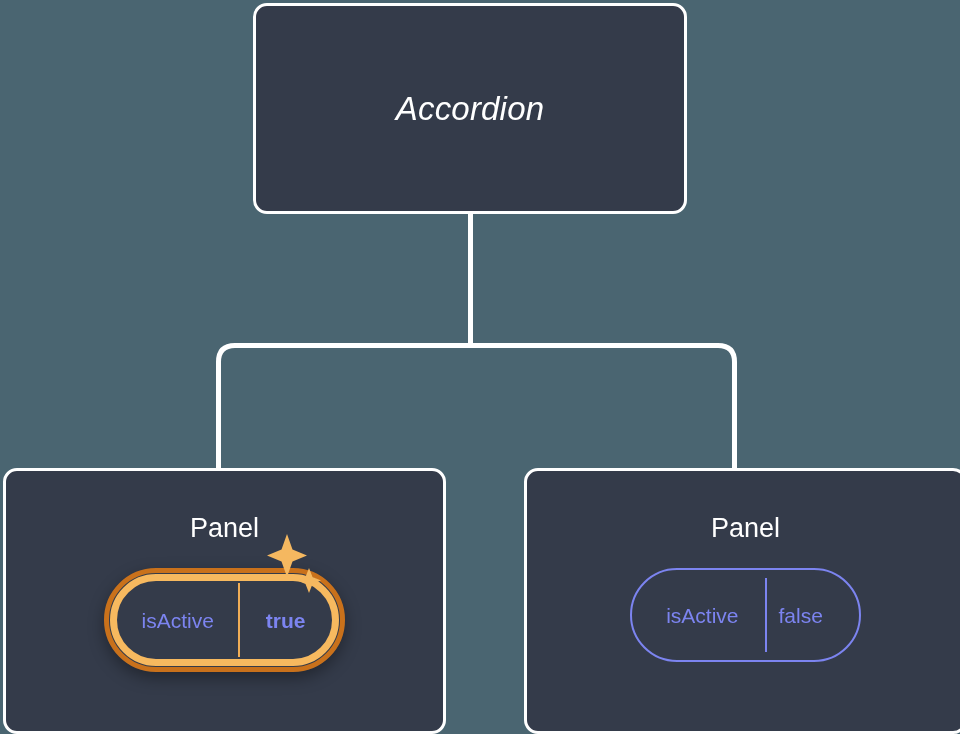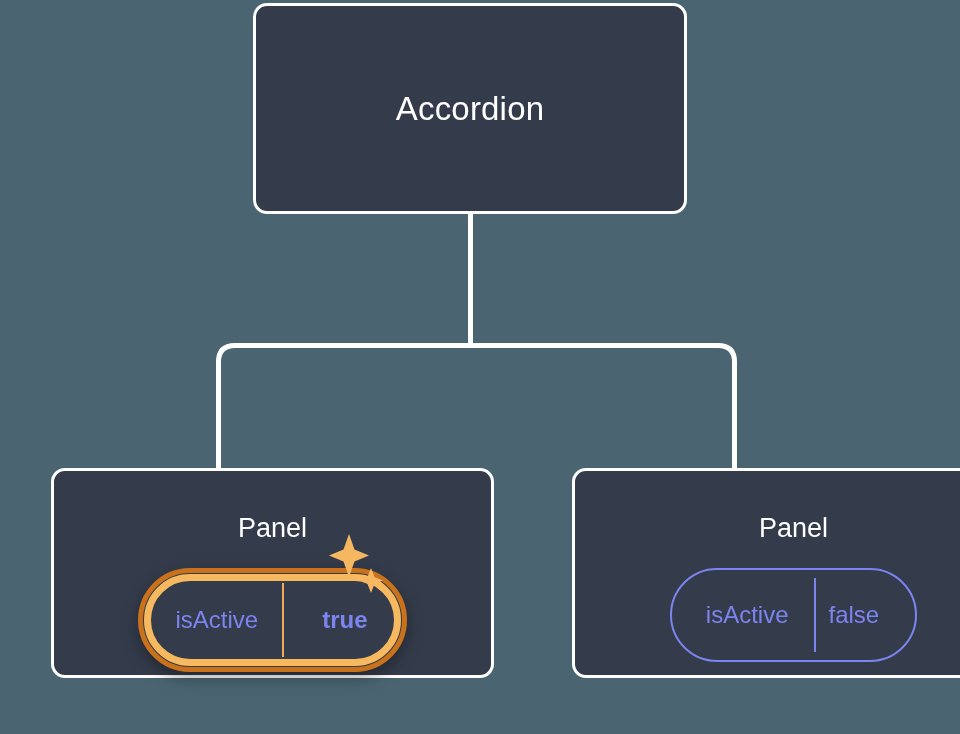--- a/index.html
+++ b/index.html
@@ -44,38 +44,38 @@
     flex-direction: column;
     align-items: center;
   }
 
   .node-root {
     left: 253px;
     top: 3px;
     width: 434px;
     height: 211px;
     justify-content: center;
+    font-style: italic;
   }
 
   .node-title {
     color: #ffffff;
     font-size: 33px;
     font-weight: 400;
     letter-spacing: 0.2px;
     line-height: 1;
     white-space: nowrap;
   }
 
   .node-panel {
     top: 468px;
-    height: 210px;
+    height: 266px;
     padding-top: 44px;
     border-bottom-left-radius: 14px;
     border-bottom-right-radius: 14px;
-    margin-left: 48px;
   }
 
   .panel-left {
     left: 3px;
     width: 443px;
   }
 
   .panel-right {
     left: 524px;
     width: 443px;
@@ -155,27 +155,27 @@
   .pill-hi .pill-divider {
     background: #f0ad56;
     width: 2px;
   }
 
   .pill-key,
   .pill-val {
     display: flex;
     align-items: center;
     justify-content: center;
-    font-size: 24px;
+    font-size: 21px;
     line-height: 1;
     white-space: nowrap;
   }
 
   .pill-hi .pill-key { padding: 0 24px 0 32px; }
-  .pill-hi .pill-val { padding: 0 34px 0 38px; }
+  .pill-hi .pill-val { padding: 0 34px 0 26px; }
 
   .pill-plain .pill-key { padding: 0 26px 0 34px; }
   .pill-plain .pill-val { padding: 0 36px 0 12px; }
 
   .pill-divider {
     flex: 0 0 auto;
     margin: 8px 0;
   }
 
   .pill-hi .pill-divider { margin: 10px 0; }

